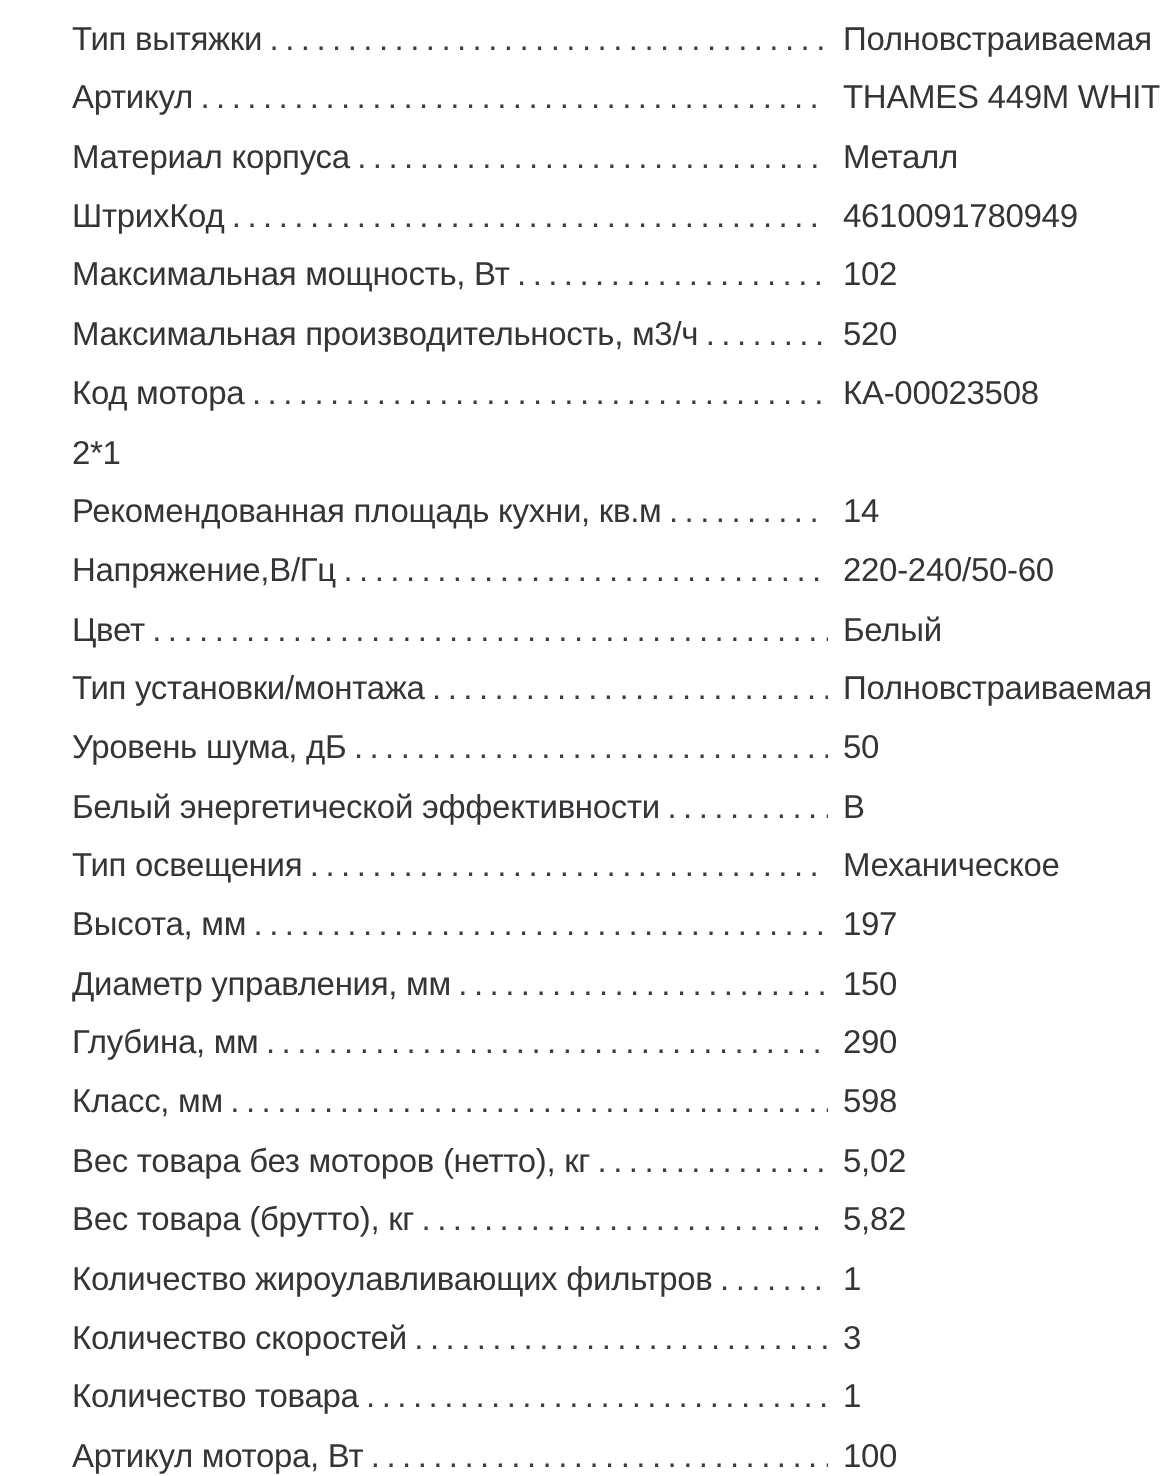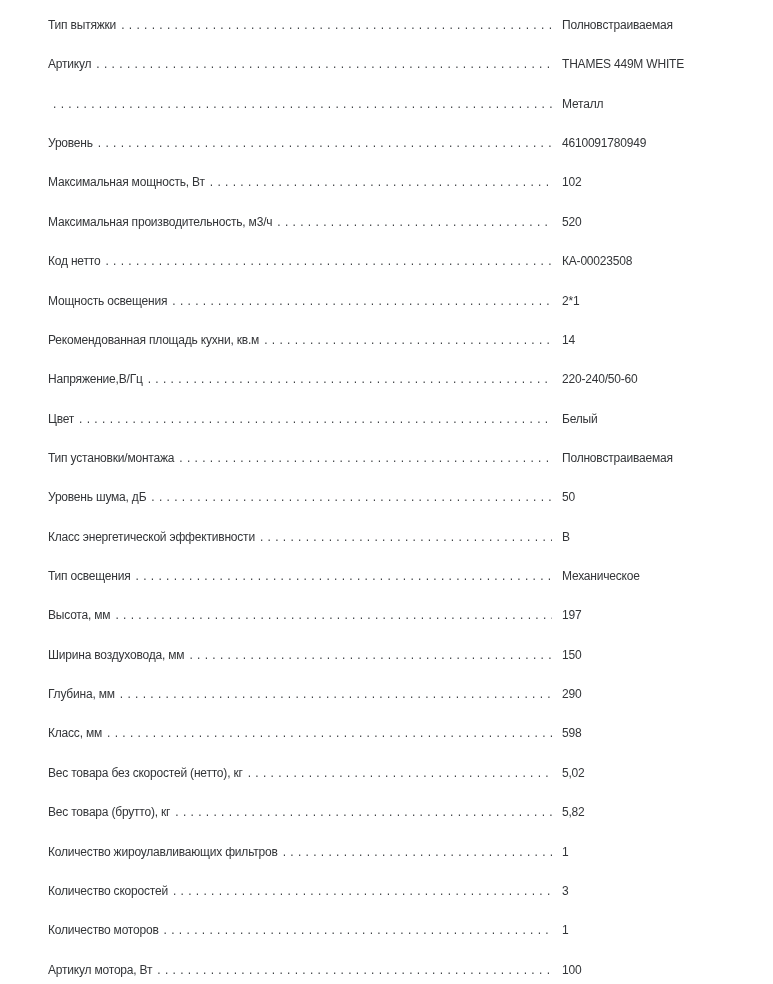--- a/index.html
+++ b/index.html
@@ -13,21 +13,21 @@
   }
   .spec-table {
     padding: 8px 10px 0 48px;
   }
   .spec-row {
     display: flex;
     align-items: baseline;
     height: 39.37px;
     box-sizing: border-box;
     padding-top: 7px;
-    font-size: 12px;
+    font-size: 22px;
     line-height: 21px;
   }
   .spec-left {
     display: flex;
     align-items: baseline;
     width: 514px;
     min-width: 514px;
     box-sizing: border-box;
   }
   .spec-label {
@@ -65,28 +65,29 @@
   <div class="spec-row">
     <div class="spec-left">
       <span class="spec-label">Артикул</span>
       <span class="dot-leader"></span>
     </div>
     <span class="spec-value">THAMES 449M WHITE</span>
   </div>
 
   <div class="spec-row">
     <div class="spec-left">
+      <span class="spec-label">Материал корпуса</span>
       <span class="dot-leader"></span>
     </div>
     <span class="spec-value">Металл</span>
   </div>
 
   <div class="spec-row">
     <div class="spec-left">
-      <span class="spec-label">Уровень</span>
+      <span class="spec-label">ШтрихКод</span>
       <span class="dot-leader"></span>
     </div>
     <span class="spec-value">4610091780949</span>
   </div>
 
   <div class="spec-row">
     <div class="spec-left">
       <span class="spec-label">Максимальная мощность, Вт</span>
       <span class="dot-leader"></span>
     </div>
@@ -96,31 +97,27 @@
   <div class="spec-row">
     <div class="spec-left">
       <span class="spec-label">Максимальная производительность, м3/ч</span>
       <span class="dot-leader"></span>
     </div>
     <span class="spec-value">520</span>
   </div>
 
   <div class="spec-row">
     <div class="spec-left">
-      <span class="spec-label">Код нетто</span>
+      <span class="spec-label">Код мотора</span>
       <span class="dot-leader"></span>
     </div>
     <span class="spec-value">КА-00023508</span>
   </div>
 
   <div class="spec-row">
-    <div class="spec-left">
-      <span class="spec-label">Мощность освещения</span>
-      <span class="dot-leader"></span>
-    </div>
     <span class="spec-value">2*1</span>
   </div>
 
   <div class="spec-row">
     <div class="spec-left">
       <span class="spec-label">Рекомендованная площадь кухни, кв.м</span>
       <span class="dot-leader"></span>
     </div>
     <span class="spec-value">14</span>
   </div>
@@ -152,21 +149,21 @@
   <div class="spec-row">
     <div class="spec-left">
       <span class="spec-label">Уровень шума, дБ</span>
       <span class="dot-leader"></span>
     </div>
     <span class="spec-value">50</span>
   </div>
 
   <div class="spec-row">
     <div class="spec-left">
-      <span class="spec-label">Класс энергетической эффективности</span>
+      <span class="spec-label">Белый энергетической эффективности</span>
       <span class="dot-leader"></span>
     </div>
     <span class="spec-value">В</span>
   </div>
 
   <div class="spec-row">
     <div class="spec-left">
       <span class="spec-label">Тип освещения</span>
       <span class="dot-leader"></span>
     </div>
@@ -176,21 +173,21 @@
   <div class="spec-row">
     <div class="spec-left">
       <span class="spec-label">Высота, мм</span>
       <span class="dot-leader"></span>
     </div>
     <span class="spec-value">197</span>
   </div>
 
   <div class="spec-row">
     <div class="spec-left">
-      <span class="spec-label">Ширина воздуховода, мм</span>
+      <span class="spec-label">Диаметр управления, мм</span>
       <span class="dot-leader"></span>
     </div>
     <span class="spec-value">150</span>
   </div>
 
   <div class="spec-row">
     <div class="spec-left">
       <span class="spec-label">Глубина, мм</span>
       <span class="dot-leader"></span>
     </div>
@@ -200,21 +197,21 @@
   <div class="spec-row">
     <div class="spec-left">
       <span class="spec-label">Класс, мм</span>
       <span class="dot-leader"></span>
     </div>
     <span class="spec-value">598</span>
   </div>
 
   <div class="spec-row">
     <div class="spec-left">
-      <span class="spec-label">Вес товара без скоростей (нетто), кг</span>
+      <span class="spec-label">Вес товара без моторов (нетто), кг</span>
       <span class="dot-leader"></span>
     </div>
     <span class="spec-value">5,02</span>
   </div>
 
   <div class="spec-row">
     <div class="spec-left">
       <span class="spec-label">Вес товара (брутто), кг</span>
       <span class="dot-leader"></span>
     </div>
@@ -232,21 +229,21 @@
   <div class="spec-row">
     <div class="spec-left">
       <span class="spec-label">Количество скоростей</span>
       <span class="dot-leader"></span>
     </div>
     <span class="spec-value">3</span>
   </div>
 
   <div class="spec-row">
     <div class="spec-left">
-      <span class="spec-label">Количество моторов</span>
+      <span class="spec-label">Количество товара</span>
       <span class="dot-leader"></span>
     </div>
     <span class="spec-value">1</span>
   </div>
 
   <div class="spec-row">
     <div class="spec-left">
       <span class="spec-label">Артикул мотора, Вт</span>
       <span class="dot-leader"></span>
     </div>

